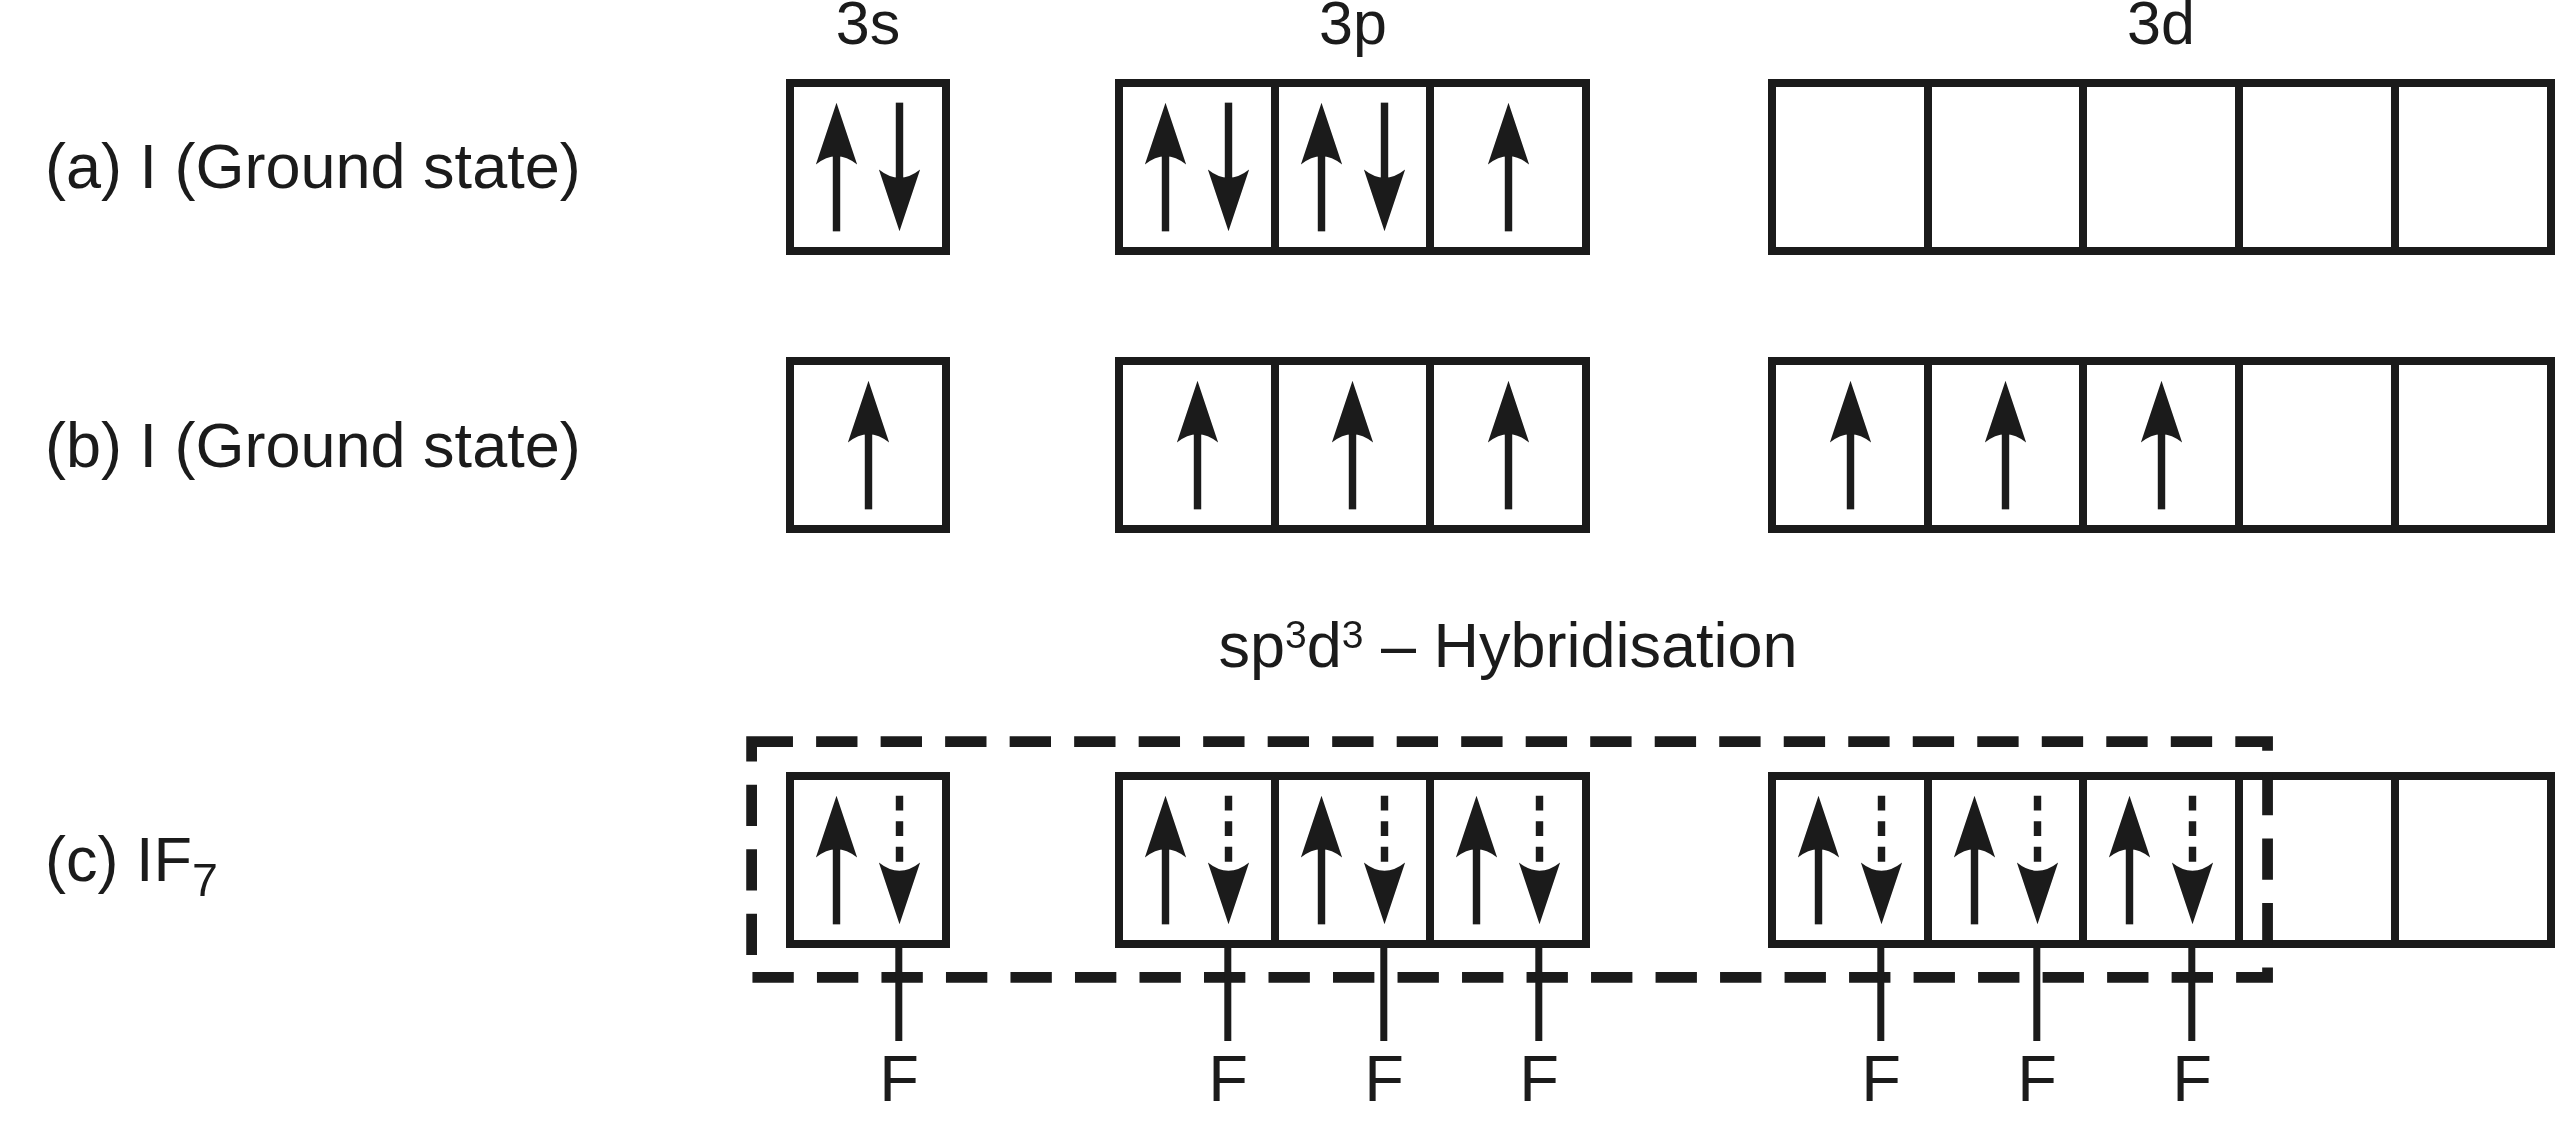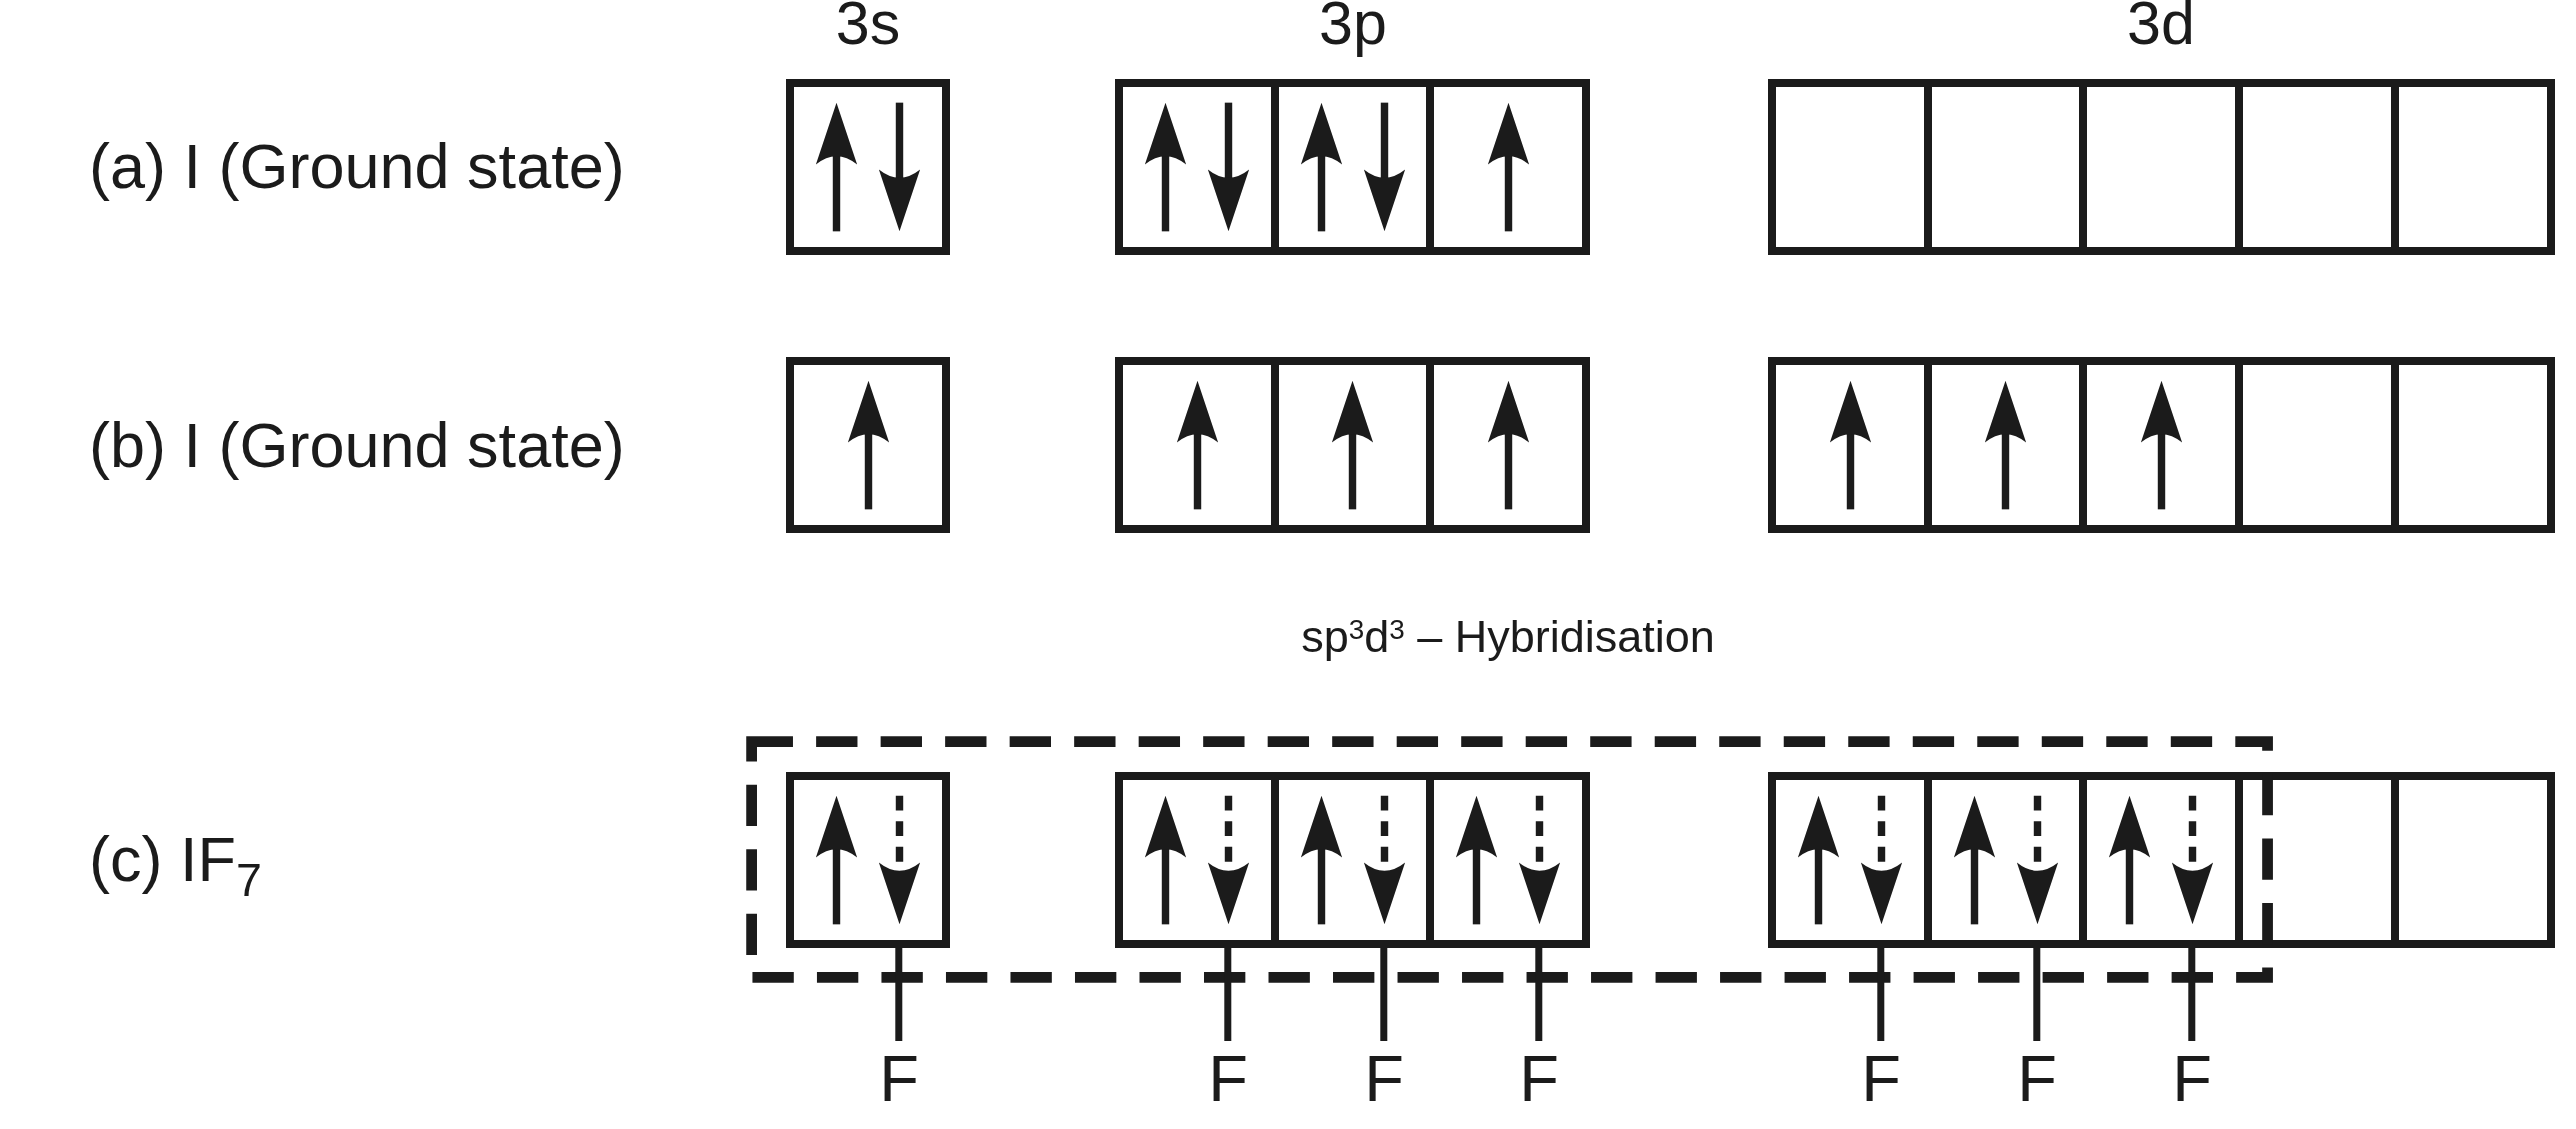--- a/index.html
+++ b/index.html
@@ -14,31 +14,30 @@
   .col-header{
     position:absolute;top:-6.6px;
     font-size:61px;line-height:1;
     transform:translateX(-50%);
     white-space:nowrap;
   }
   .row-label{
     position:absolute;left:45px;
     font-size:63px;line-height:1;
     white-space:nowrap;
-    margin-left:44px;
   }
   .row-label sub{
     font-size:0.74em;
     vertical-align:-0.32em;
     line-height:0;
   }
   .hyb-label{
     position:absolute;left:1508px;top:614px;
     transform:translateX(-50%);
-    font-size:45px;line-height:1;
+    font-size:63px;line-height:1;
     white-space:nowrap;
   }
   .hyb-label sup{
     font-size:0.62em;
     vertical-align:0.48em;
     line-height:0;
   }
   .orb-group{position:absolute;display:flex;}
   .orb-box{
     width:164px;height:176px;

